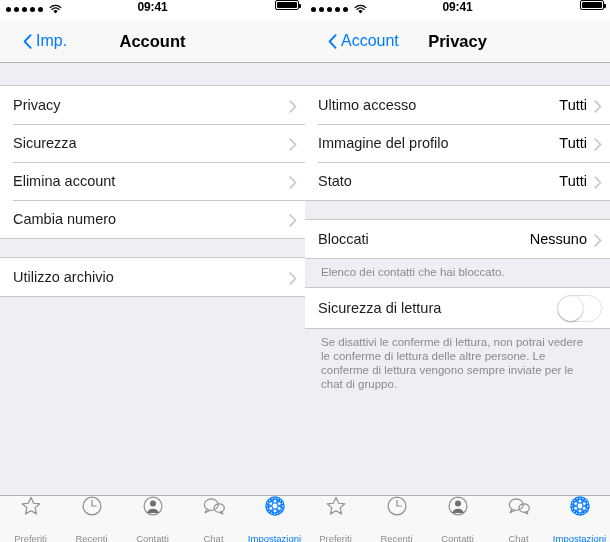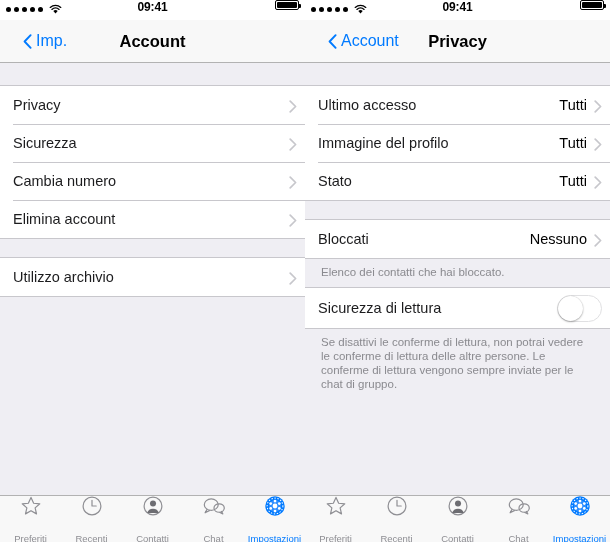--- a/index.html
+++ b/index.html
@@ -170,29 +170,29 @@
         </div>
         <div class="row">
           <span class="row-label">Sicurezza</span>
           <span class="chev">
             <svg width="8" height="13" viewBox="0 0 8 13">
                 <path d="M1.2 1.2 L6.6 6.5 L1.2 11.8" stroke="#c7c7cc" stroke-width="1.7" fill="none" stroke-linecap="round" stroke-linejoin="round"></path>
               </svg>
           </span>
         </div>
         <div class="row">
+          <span class="row-label">Elimina account</span>
+          <span class="chev">
+            <svg width="8" height="13" viewBox="0 0 8 13">
+                <path d="M1.2 1.2 L6.6 6.5 L1.2 11.8" stroke="#c7c7cc" stroke-width="1.7" fill="none" stroke-linecap="round" stroke-linejoin="round"></path>
+              </svg>
+          </span>
+        </div>
+        <div class="row">
           <span class="row-label">Cambia numero</span>
-          <span class="chev">
-            <svg width="8" height="13" viewBox="0 0 8 13">
-                <path d="M1.2 1.2 L6.6 6.5 L1.2 11.8" stroke="#c7c7cc" stroke-width="1.7" fill="none" stroke-linecap="round" stroke-linejoin="round"></path>
-              </svg>
-          </span>
-        </div>
-        <div class="row">
-          <span class="row-label">Elimina account</span>
           <span class="chev">
             <svg width="8" height="13" viewBox="0 0 8 13">
                 <path d="M1.2 1.2 L6.6 6.5 L1.2 11.8" stroke="#c7c7cc" stroke-width="1.7" fill="none" stroke-linecap="round" stroke-linejoin="round"></path>
               </svg>
           </span>
         </div>
       </div>
 
       <div class="gap-sm"></div>
 

